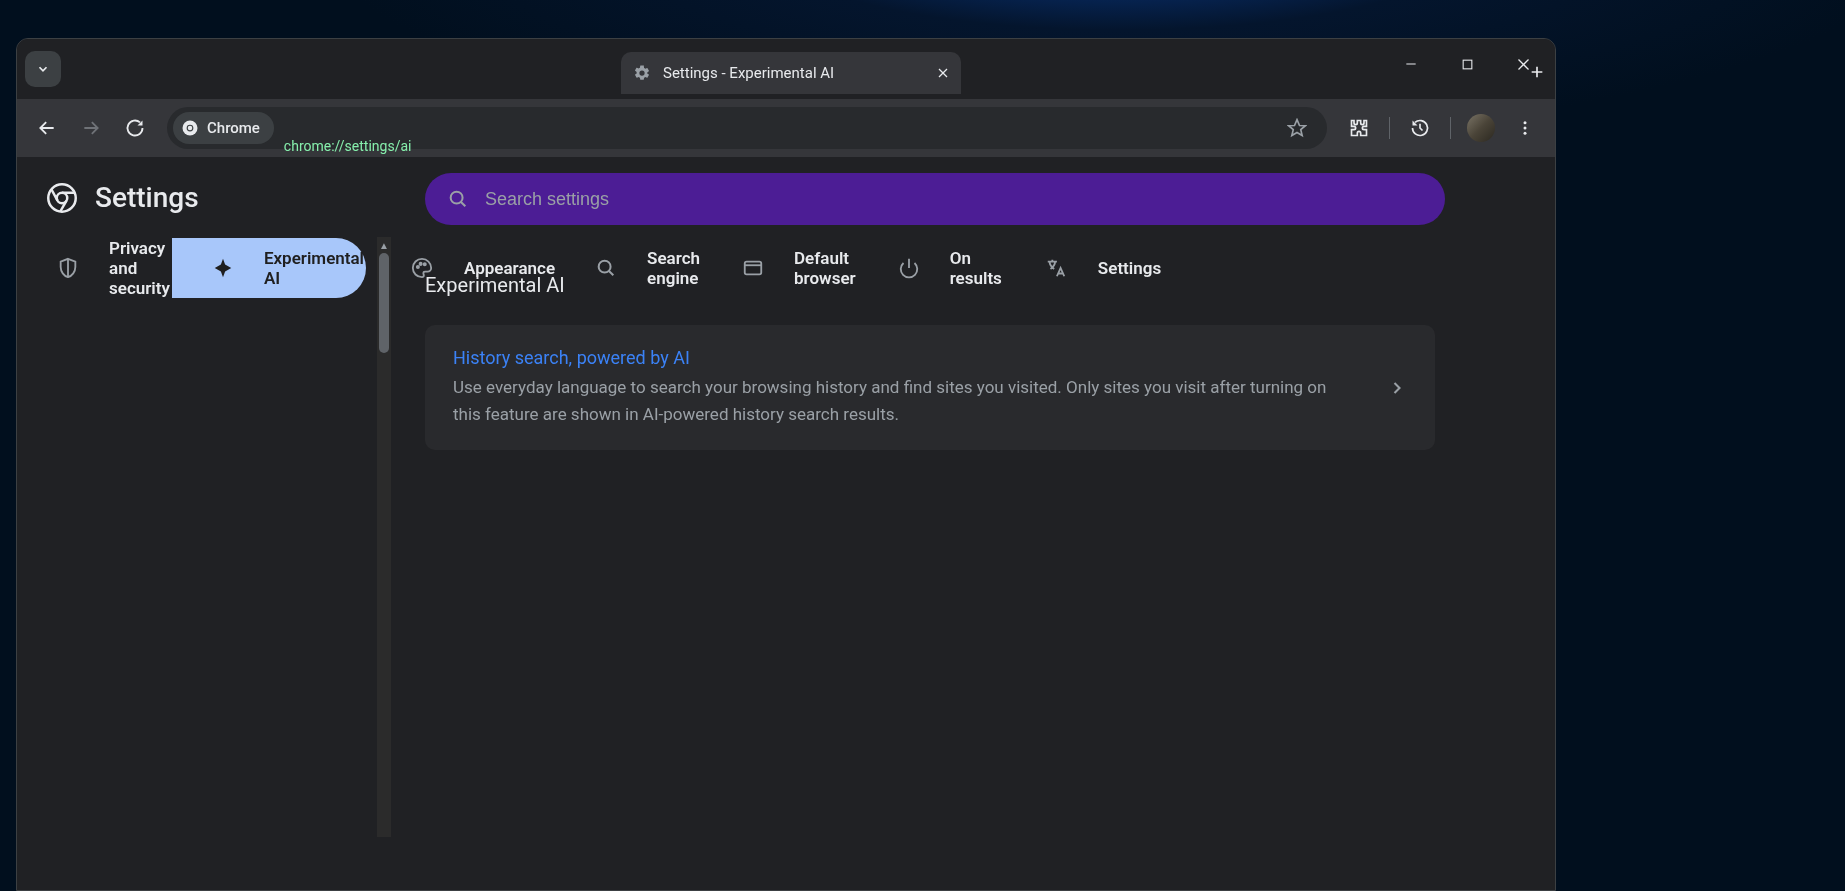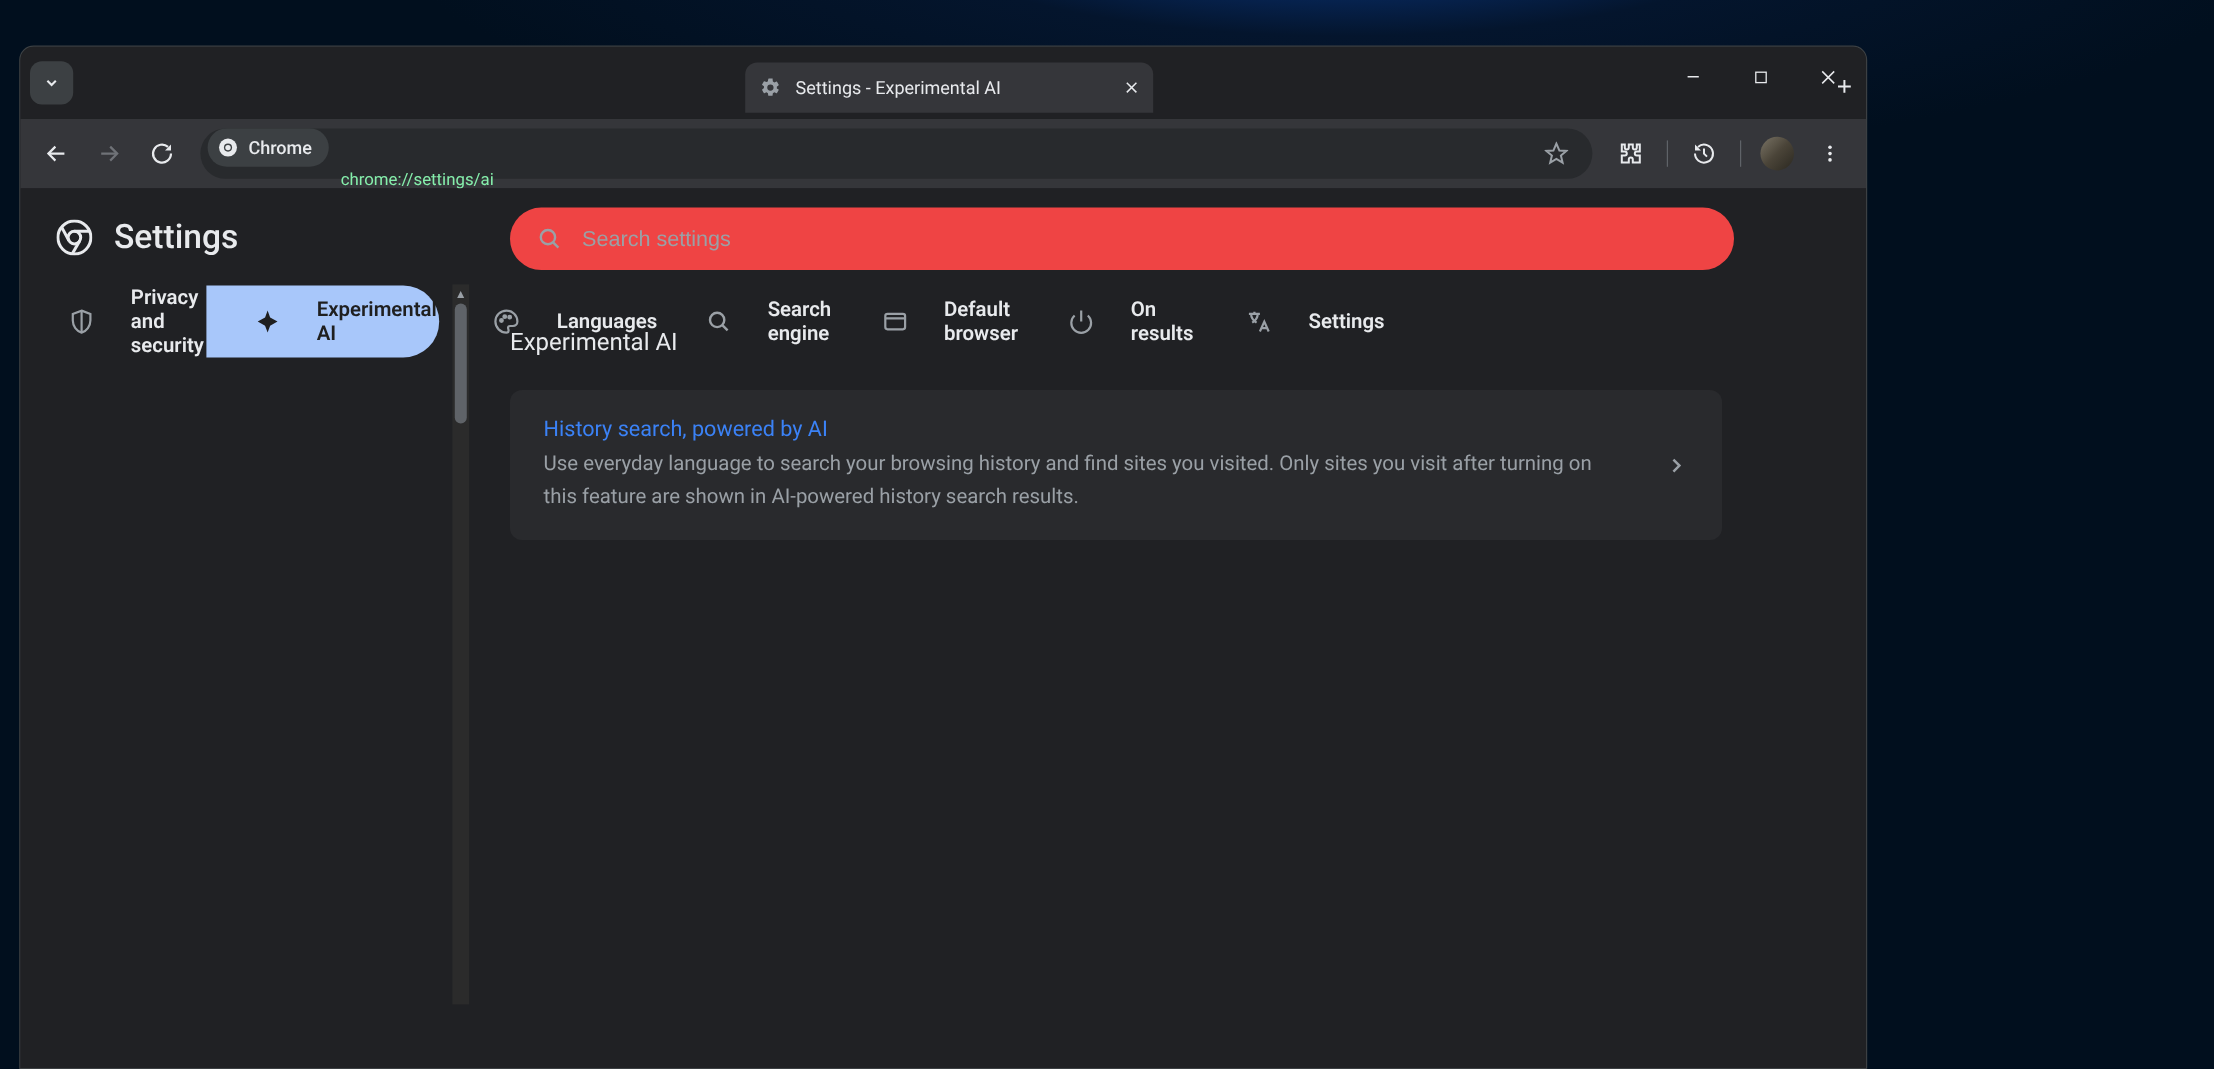--- a/index.html
+++ b/index.html
@@ -80,20 +80,21 @@
   .tbtn {
     width: 40px; height:40px; border-radius:20px;
     display:flex; align-items:center; justify-content:center;
   }
   .omnibox {
     flex:1;
     height: 42px;
     background: #282a2d;
     border-radius: 21px;
     display:flex;
+    align-items:center;
     padding: 0 10px 0 6px;
     gap: 10px;
     margin: 0 8px;
   }
   .chip {
     height: 32px;
     background: #3c4043;
     border-radius: 16px;
     display:flex;
     align-items:center;
@@ -165,21 +166,21 @@
     position:absolute; top:16px; left:2px; width:10px; height:100px;
     background:#5f6368; border-radius:5px;
   }
 
   .main {
     flex:1;
     padding: 16px 80px 0 48px;
   }
   .searchbox {
     height:52px;
-    background:#ef4444;
+    background:#4c1d95;
     border-radius:26px;
     display:flex; align-items:center;
     padding: 0 22px;
     gap:16px;
     margin-bottom: 48px;
     max-width: 1020px;
   }
   .searchbox input {
     flex:1; background:transparent; border:none; outline:none;
     color:#e8eaed; font-size:18px;
@@ -357,21 +358,21 @@
 
         <div class="nav-item">
           <span class="nav-icon">
             <svg width="22" height="22" viewBox="0 0 24 24" fill="none" stroke="#9aa0a6" stroke-width="2">
                 <path d="M12 2a10 10 0 1 0 0 20c1.7 0 2-1.3 2-2s-.5-1.5-.5-2.3c0-1 .8-1.7 1.8-1.7H18a4 4 0 0 0 4-4c0-5.5-4.5-10-10-10z"></path>
                 <circle cx="7.5" cy="11" r="1.2" fill="#9aa0a6"></circle>
                 <circle cx="10.5" cy="7.5" r="1.2" fill="#9aa0a6"></circle>
                 <circle cx="15" cy="8" r="1.2" fill="#9aa0a6"></circle>
               </svg>
           </span>
-          <span>Languages</span>
+          <span>Appearance</span>
         </div>
 
         <div class="nav-item">
           <span class="nav-icon">
             <svg width="22" height="22" viewBox="0 0 24 24" fill="none" stroke="#9aa0a6" stroke-width="2.2">
                 <circle cx="10.5" cy="10.5" r="6.5"></circle>
                 <line x1="20" y1="20" x2="15.2" y2="15.2"></line>
               </svg>
           </span>
           <span>Search engine</span>

